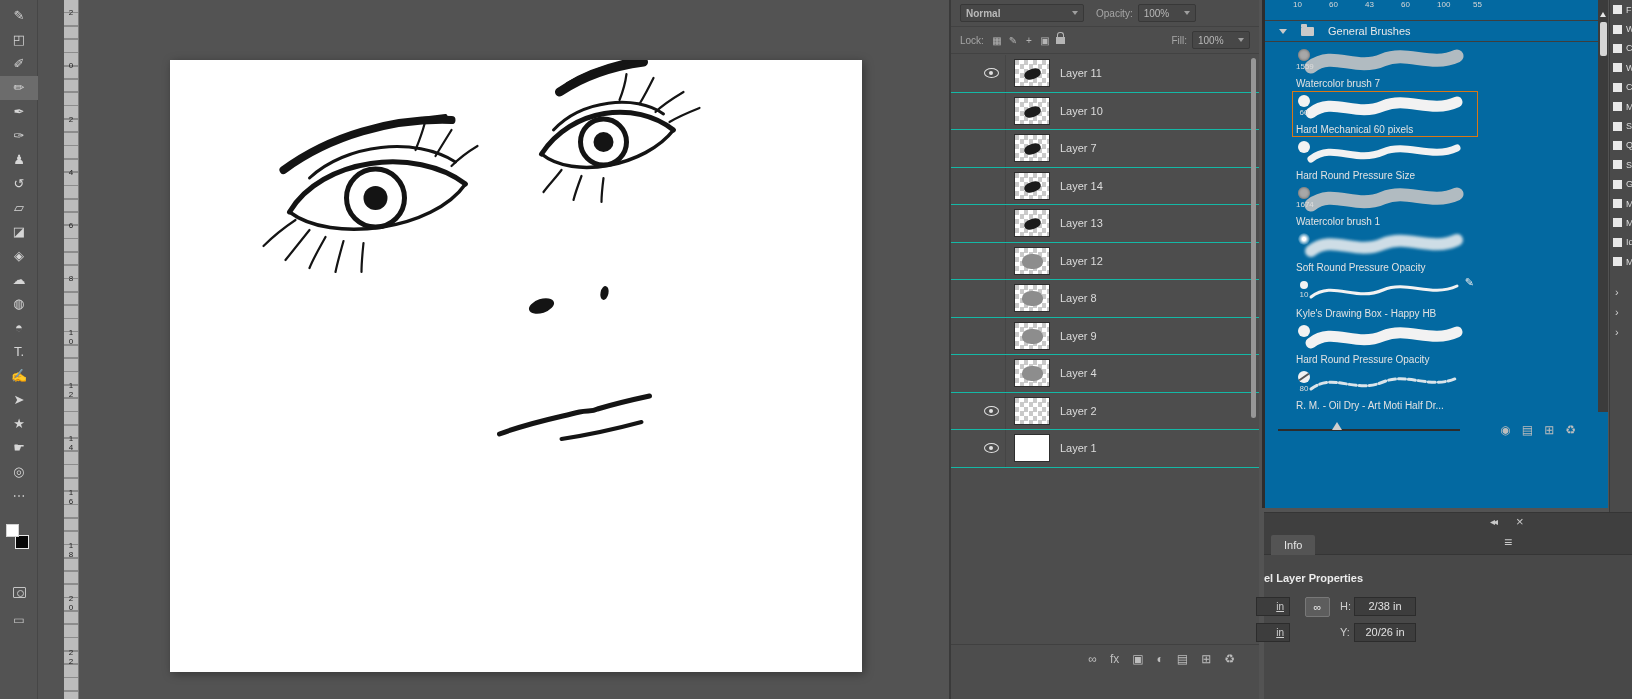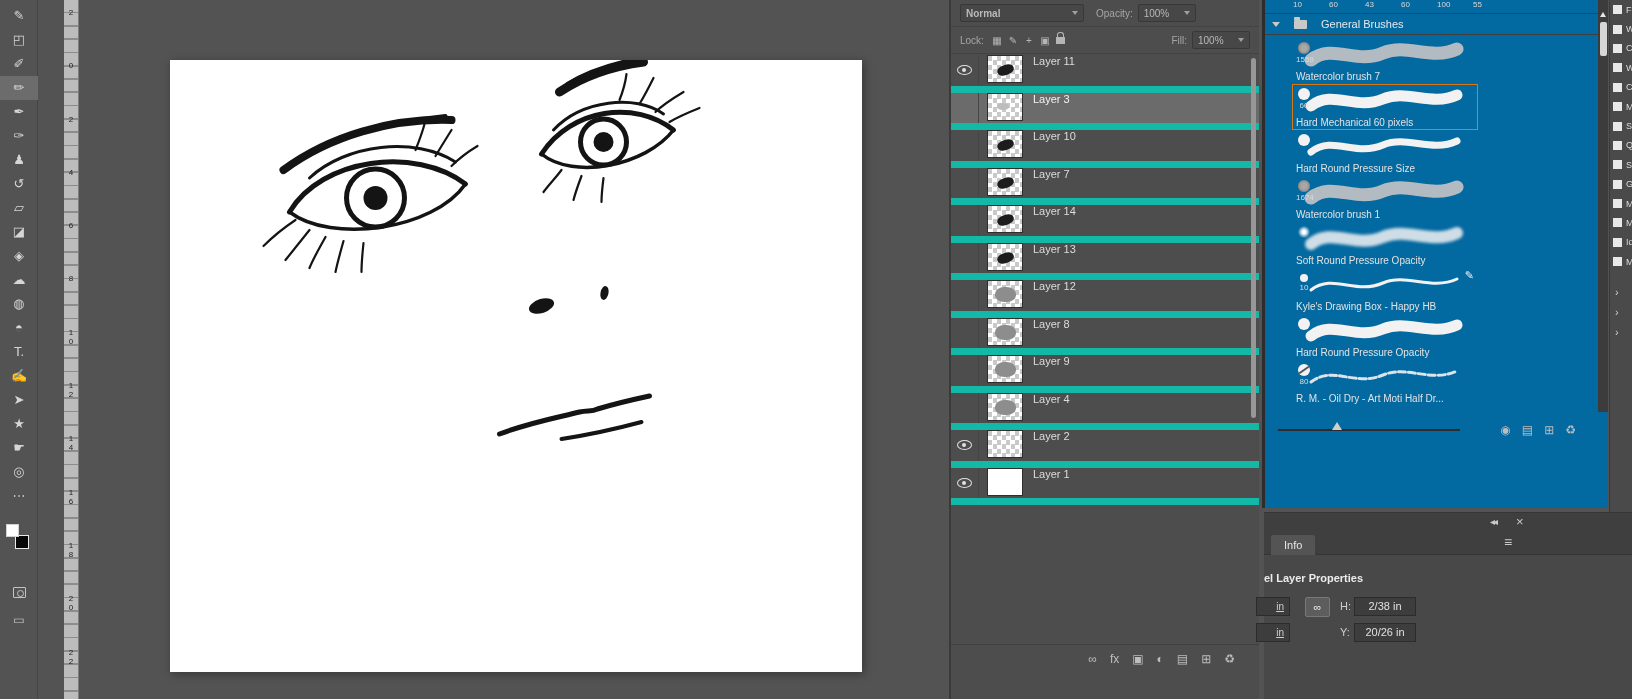--- a/index.html
+++ b/index.html
@@ -35,21 +35,21 @@
   .lbl { font-size:10px; color:#a6a6a6; margin-right:5px; white-space:nowrap; }
   .ps-select { display:flex; align-items:center; justify-content:space-between; height:18px; background:#474747; border:1px solid #383838; border-radius:2px; color:#b9b9b9; font-size:10px; padding:0 5px; cursor:pointer; }
   .ps-select .arr { width:0; height:0; border-left:3.5px solid transparent; border-right:3.5px solid transparent; border-top:4px solid #9f9f9f; margin-left:6px; }
   .blend { width:124px; margin-right:12px;font-weight:bold; }
   .pct { width:58px; }
   .lockbtn { width:16px; height:18px; background:none; border:none; color:#b5b5b5; font-size:10px; line-height:18px; text-align:center; cursor:pointer; }
   .padlock { position:relative; display:inline-block; width:9px; height:7px; background:#b5b5b5; margin-top:6px; }
   .padlock::before { content:""; position:absolute; top:-5px; left:1px; width:5px; height:5px; border:1.5px solid #b5b5b5; border-bottom:none; border-radius:3px 3px 0 0; }
   .spacer { flex:1; }
   .layers-list { position:absolute; top:55px; left:0; right:0; }
-  .layer-row { display:flex; height:37.5px; border-bottom:7px solid #14b8a6; cursor:pointer; background:#4d4d4d; }
+  .layer-row { display:flex; align-items:center; height:37.5px; border-bottom:1px solid #14b8a6; cursor:pointer; background:#4d4d4d;padding-left:27px; }
   .layer-row.selected { background:#6b6b6b; }
   .vis-well { width:28px; align-self:stretch; border-right:1px solid #454545; display:flex; align-items:center; justify-content:center; flex:none; }
   .eye-icon { position:relative; width:15px; height:10px; visibility:hidden; }
   .eye-icon::before { content:""; position:absolute; inset:0; border:1.2px solid #e0e0e0; border-radius:50%; }
   .eye-icon::after { content:""; position:absolute; left:5px; top:3px; width:4px; height:4px; background:#e0e0e0; border-radius:50%; }
   .eye-icon.on { visibility:visible; }
   .thumb { position:relative; width:36px; height:28px; margin:0 10px 0 8px; flex:none; border:1px solid #2e2e2e; overflow:hidden;
            background-image:repeating-conic-gradient(#ffffff 0% 25%, #c9c9c9 0% 50%); background-size:9px 9px; }
   .thumb.white { background:#ffffff; }
   .mark { position:absolute; display:none; left:9px; top:9px; width:17px; height:10px; border-radius:45%; }
@@ -62,21 +62,21 @@
   .layer-row.selected .layer-name { color:#f3f3f3; }
   .layers-scrollbar { position:absolute; right:3px; top:58px; width:5px; height:360px; background:#979797; border-radius:3px; cursor:pointer; }
   .layers-footer { position:absolute; left:0; right:0; top:644px; height:29px; border-top:1px solid #404040; display:flex; align-items:center; justify-content:flex-end; gap:13px; padding-right:24px; }
   .footer-btn { background:none; border:none; color:#bdbdbd; font-size:12px; cursor:pointer; }
 
   
   .brushes-panel { position:absolute; left:1262px; top:0; width:346px; height:508px; background:#0369a1; border-left:3px solid #2d2d2d; z-index:3; }
   .bp-top { height:10px; overflow:hidden; display:flex; gap:16px; padding-left:26px; }
   .bp-top-item { position:relative; width:20px; height:10px; cursor:pointer; }
   .bp-top-item em { font-style:normal; font-size:8px; color:#d8d8d8; position:absolute; top:0; left:2px; }
-  .bp-header { display:flex; align-items:center; height:22px; margin-top:3px; border-top:1px solid #3e3e3e; border-bottom:1px solid #3e3e3e; padding-left:7px; gap:14px; cursor:pointer; }
+  .bp-header { display:flex; align-items:center; height:22px; margin-top:10px; border-top:1px solid #3e3e3e; border-bottom:1px solid #3e3e3e; padding-left:14px; gap:14px; cursor:pointer; }
   .tri-down { width:0; height:0; border-left:4px solid transparent; border-right:4px solid transparent; border-top:5px solid #c9c9c9; }
   .folder-icon { position:relative; width:13px; height:9px; background:#c9c9c9; border-radius:1px; }
   .folder-icon::before { content:""; position:absolute; top:-3px; left:0; width:6px; height:3px; background:#c9c9c9; border-radius:1px 1px 0 0; }
   .bp-title { font-size:11px; color:#e8e8e8; }
   .brush-list { padding-left:27px; padding-top:3px; }
   .brush-item { position:relative; width:186px; height:46px; border:1px solid transparent; cursor:pointer; }
   .brush-item.selected { border-color:#d97715; }
   .tip-wrap { position:absolute; left:3px; top:3px; width:16px; text-align:center; z-index:2; }
   .tip { display:block; margin:0 auto; width:12px; height:12px; border-radius:50%; background:#f2f2f2; }
   .tip.tip-texture { background:#a8a8a8; box-shadow:inset 0 0 3px #5d5d5d; }
@@ -297,29 +297,20 @@
         <div class="layer-row">
           <div class="vis-well">
             <span class="eye-icon on"></span>
           </div>
           <div class="thumb dark">
             <span class="mark"></span>
           </div>
           <span class="layer-name">Layer 11</span>
         </div>
 
-        <div class="layer-row selected">
-          <div class="vis-well">
-            <span class="eye-icon"></span>
-          </div>
-          <div class="thumb faint">
-            <span class="mark"></span>
-          </div>
-          <span class="layer-name">Layer 3</span>
-        </div>
 
         <div class="layer-row">
           <div class="vis-well">
             <span class="eye-icon"></span>
           </div>
           <div class="thumb dark">
             <span class="mark"></span>
           </div>
           <span class="layer-name">Layer 10</span>
         </div>

